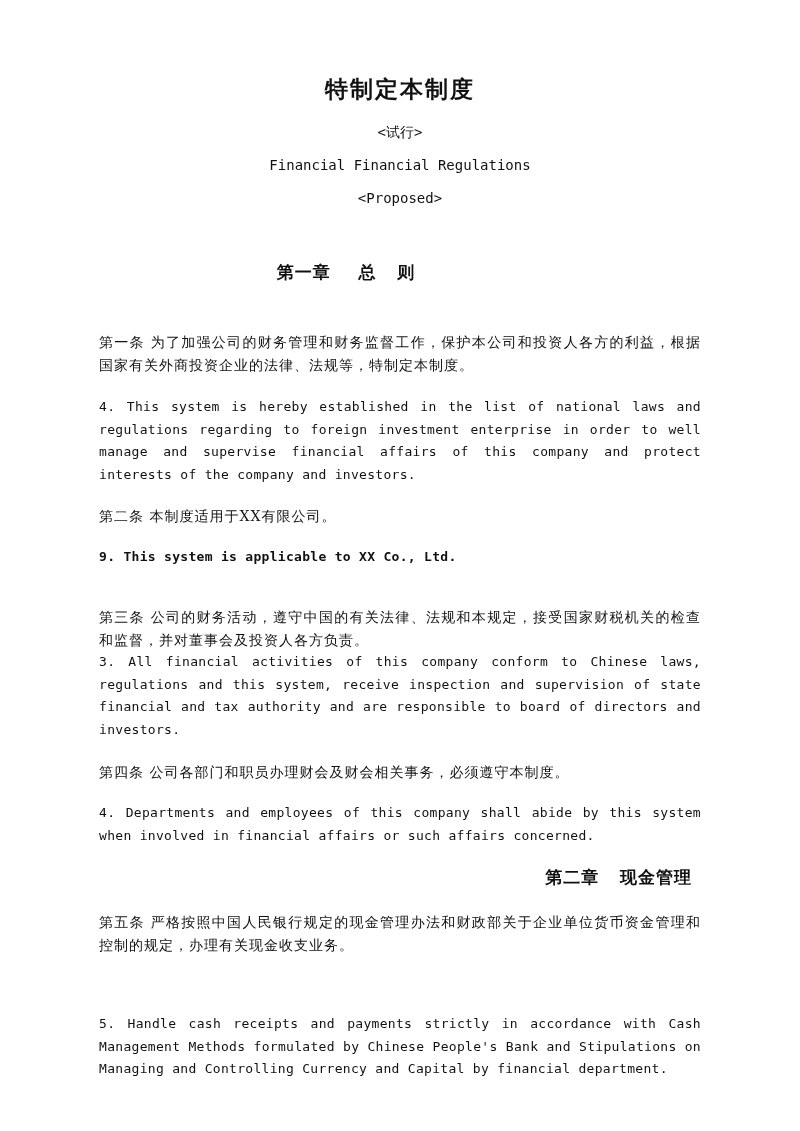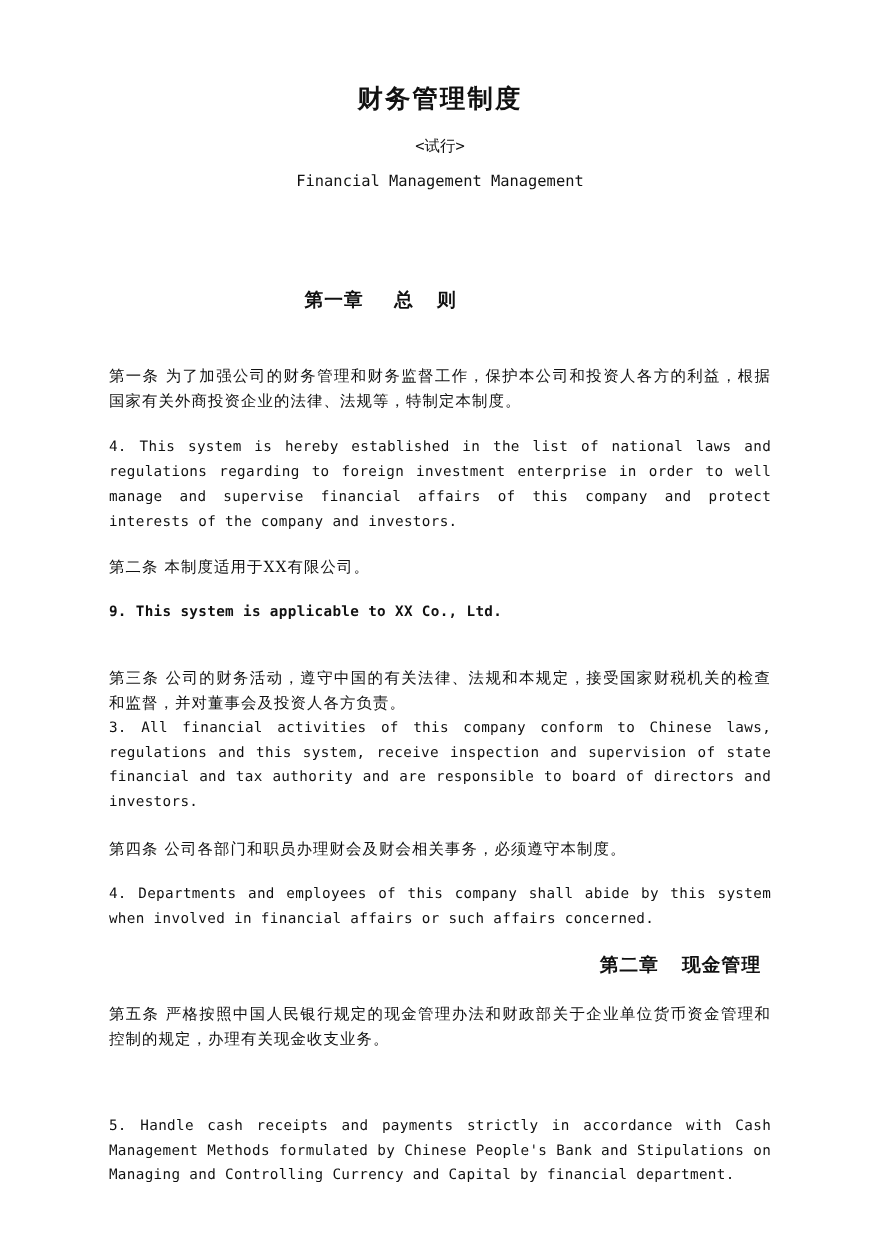--- a/index.html
+++ b/index.html
@@ -14,23 +14,24 @@
   .para { position: absolute; left: 99px; width: 602px; font-size: 13.5px; line-height: 22.5px;
           text-align: justify; text-align-last: left; }
   .cn { font-family: "DejaVu Serif", serif; font-size: 14px; letter-spacing: 1px; line-height: 23px; }
   .en { font-family: "DejaVu Sans Mono", monospace; font-size: 13px; letter-spacing: 0.3px; }
   .bold { font-weight: bold; }
 </style>
 </head>
 <body>
 
 <div class="page">
-  <div class="title">财务管理制度</div>
+  <div class="title">特制定本制度</div>
   <div class="center" style="top:124px;">&lt;试行&gt;</div>
-  <div class="center" style="top:157px;">Financial Management Management</div>
+  <div class="center" style="top:157px;">Financial Financial Regulations</div>
+  <div class="center" style="top:190px;">&lt;Proposed&gt;</div>
 
   <div class="chapter" style="top:261px;">第一章    总   则</div>
 
   <div class="para cn" style="top:331px;">第一条  为了加强公司的财务管理和财务监督工作，保护本公司和投资人各方的利益，根据国家有关外商投资企业的法律、法规等，特制定本制度。</div>
   <div class="para en" style="top:396px;">4. This system is hereby established in the list of national laws and regulations regarding to foreign investment enterprise in order to well manage and supervise financial affairs of this company and protect interests of the company and investors.</div>
 
   <div class="para cn" style="top:505px;">第二条  本制度适用于XX有限公司。</div>
   <div class="para en bold" style="top:546px;">9. This system is applicable to XX Co., Ltd.</div>
 
   <div class="para cn" style="top:587px;margin-top:19px;">第三条  公司的财务活动，遵守中国的有关法律、法规和本规定，接受国家财税机关的检查和监督，并对董事会及投资人各方负责。</div>

